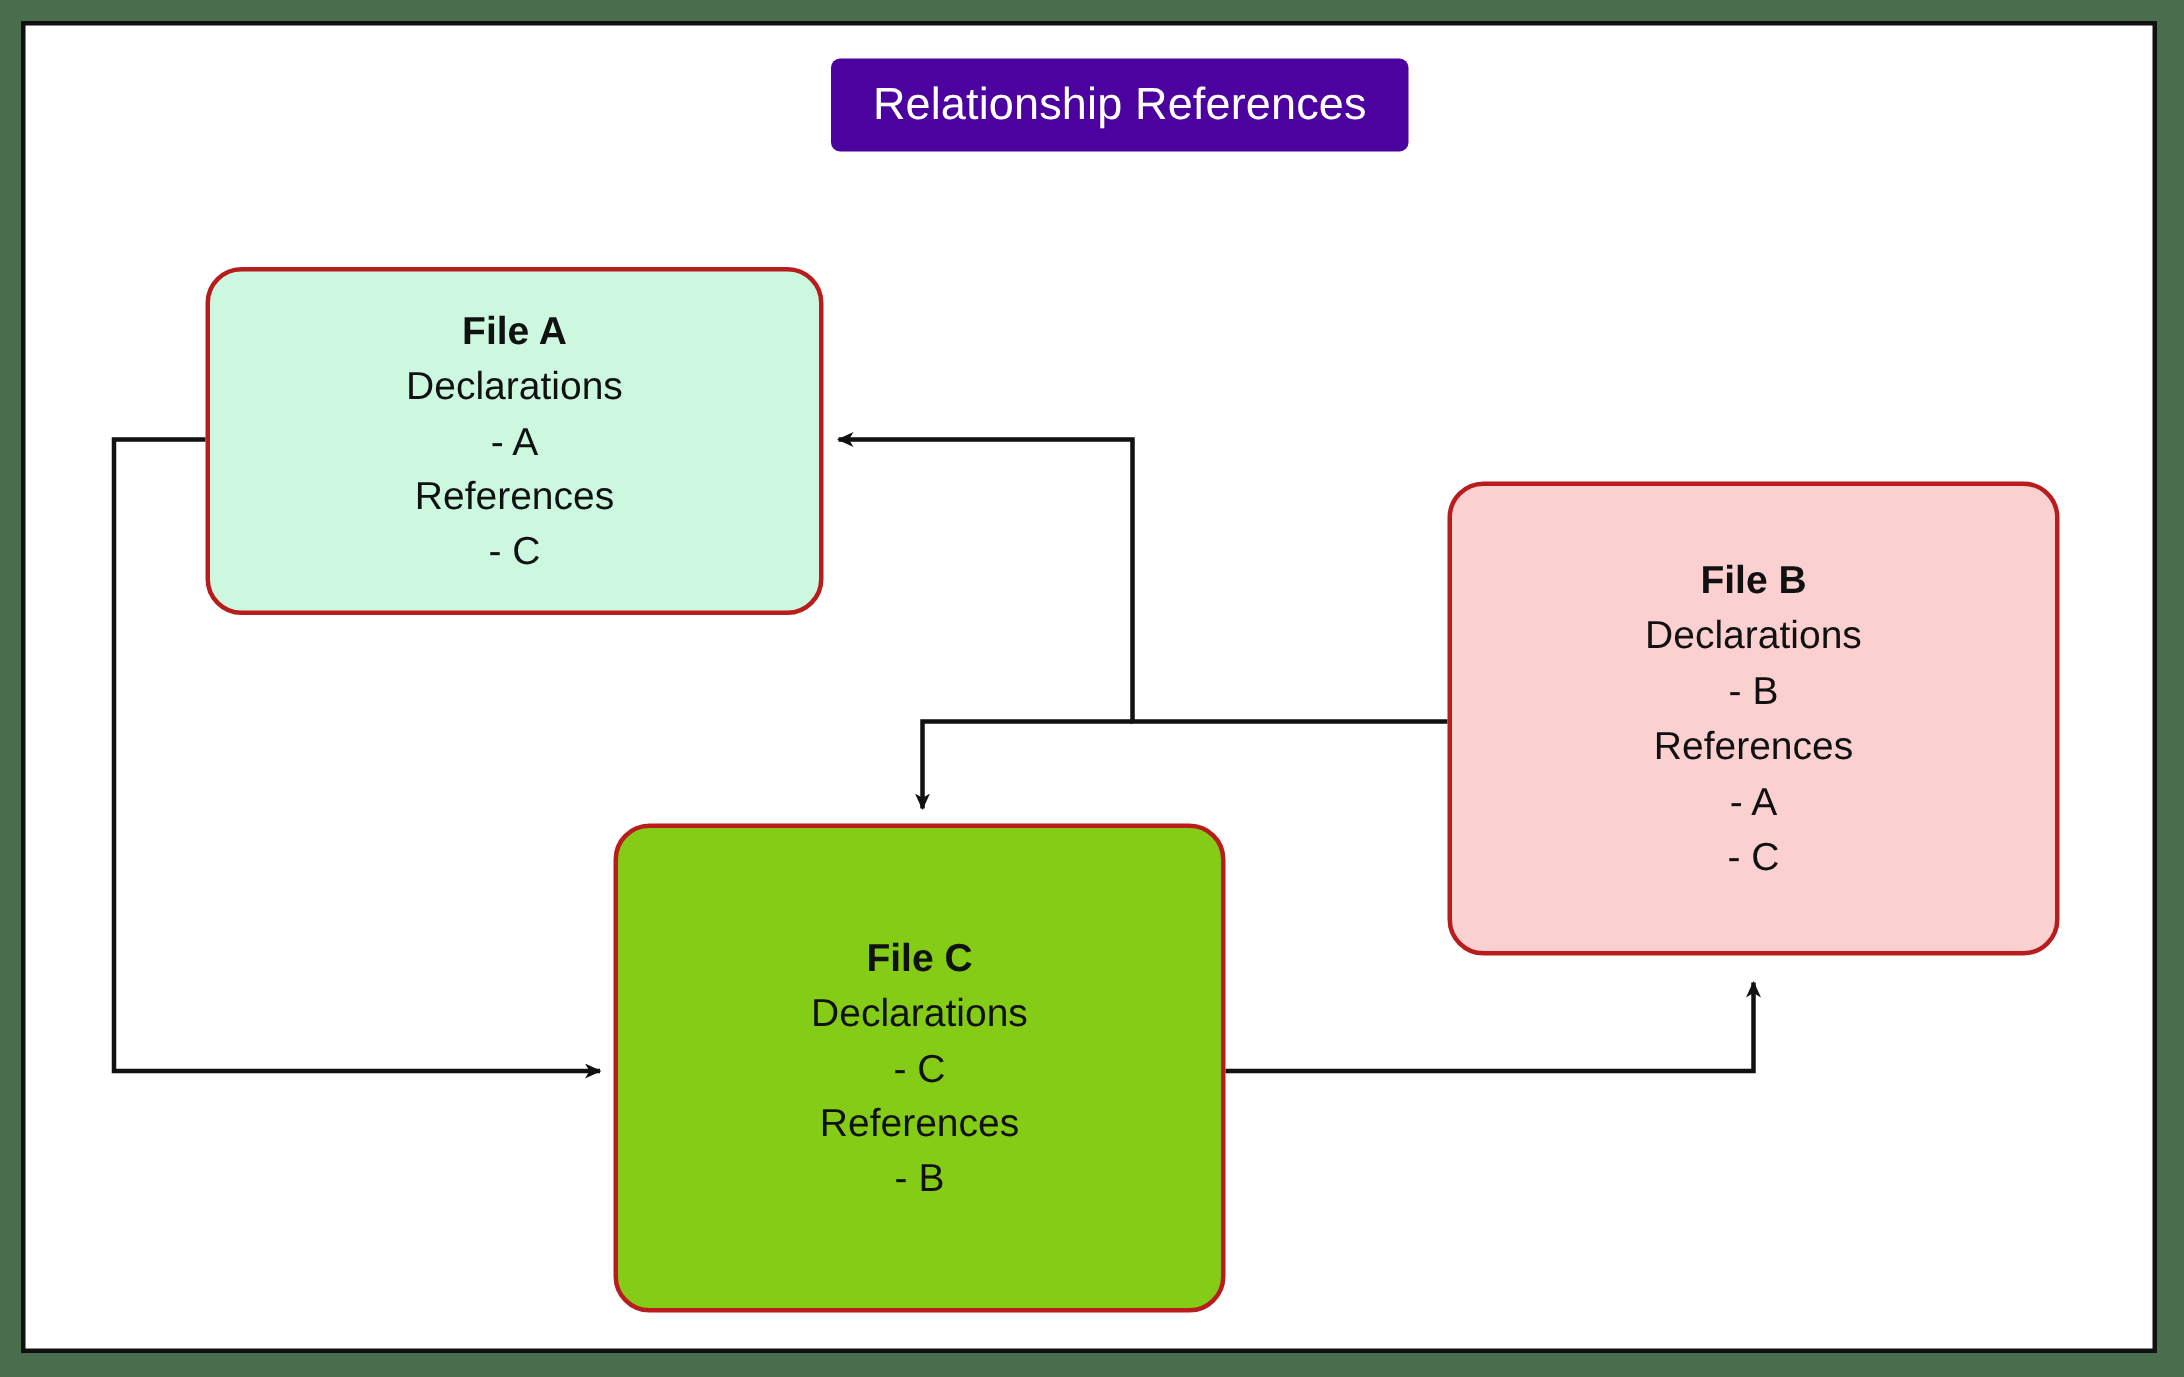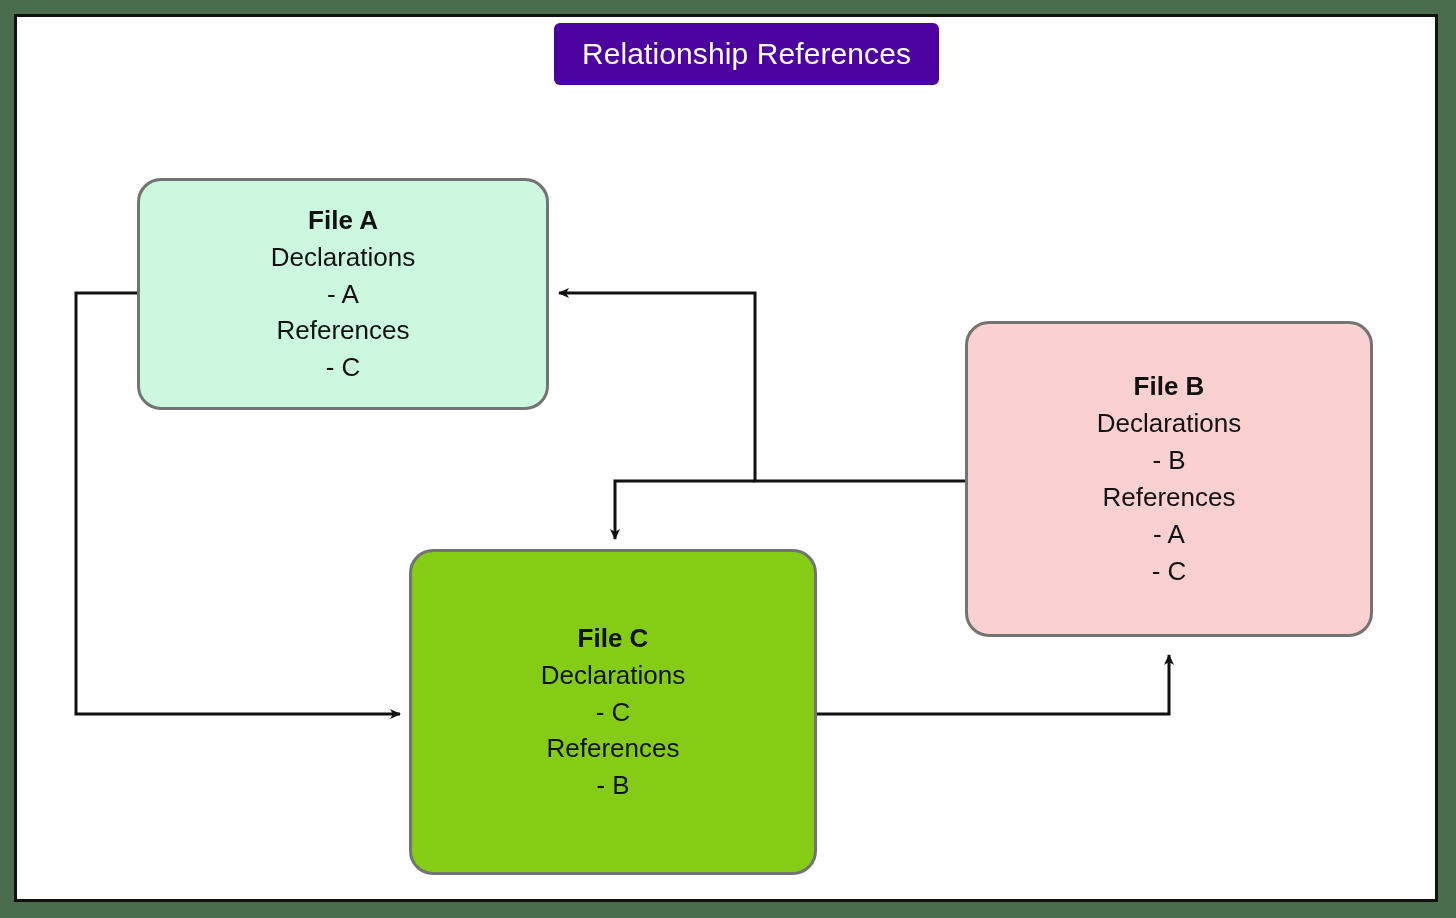--- a/index.html
+++ b/index.html
@@ -27,41 +27,41 @@
     width: 1424px;
     height: 888px;
     background: #ffffff;
     border: 3px solid #111111;
     box-sizing: border-box;
   }
   
   #title-banner {
     position: absolute;
     left: 537px;
-    top: 6px;
+    top: 22px;
     width: 385px;
     height: 62px;
     background: #4b029e;
     border-radius: 6px;
     display: flex;
     align-items: center;
     justify-content: center;
     box-sizing: border-box;
   }
   #title-banner .title-text {
     color: #ffffff;
     font-size: 30px;
     line-height: 1;
     letter-spacing: 0.1px;
     white-space: nowrap;
   }
   
   .node {
     position: absolute;
-    border: 3px solid #737373;
+    border: 3px solid #b91c1c;
     border-radius: 24px;
     box-sizing: border-box;
     display: flex;
     flex-direction: column;
     align-items: center;
     justify-content: center;
     text-align: center;
     color: #111111;
     z-index: 3;
   }

